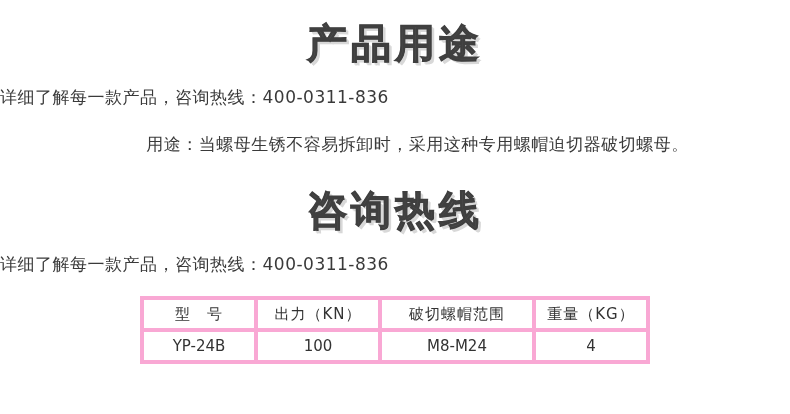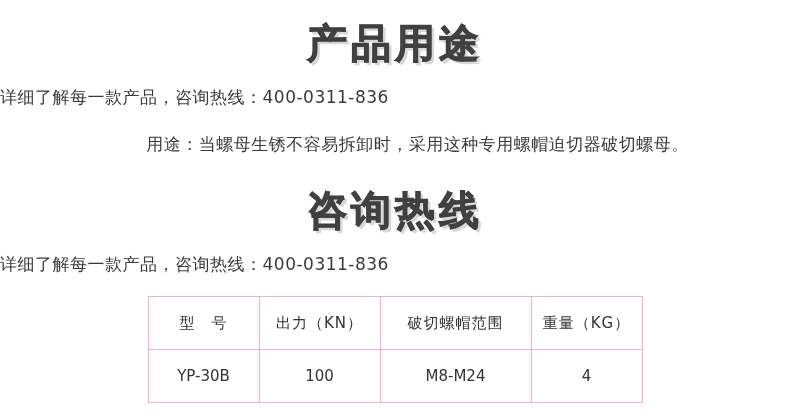--- a/index.html
+++ b/index.html
@@ -64,23 +64,23 @@
     justify-content: center;
   }
   table.spec-table {
     border-collapse: collapse;
     font-family: "DejaVu Sans", sans-serif;
     font-size: 15px;
     color: #333333;
   }
   table.spec-table th,
   table.spec-table td {
-    border: 1px solid #f9a8d4;
+    border: 4px solid #f9a8d4;
     text-align: center;
-    padding: 16px 0;
+    padding: 4px 0;
     height: 20px;
     font-weight: normal;
   }
   table.spec-table th {
     letter-spacing: 1px;
   }
   .col-0 { width: 110px; }
   .col-1 { width: 120px; }
   .col-2 { width: 150px; }
   .col-3 { width: 110px; }
@@ -115,21 +115,21 @@
         <thead>
           <tr>
             <th class="col-0">型　号</th>
             <th class="col-1">出力（KN）</th>
             <th class="col-2">破切螺帽范围</th>
             <th class="col-3">重量（KG）</th>
           </tr>
         </thead>
         <tbody>
           <tr>
-            <td class="col-0">YP-30B</td>
+            <td class="col-0">YP-24B</td>
             <td class="col-1">100</td>
             <td class="col-2">M8-M24</td>
             <td class="col-3">4</td>
           </tr>
         </tbody>
       </table>
     </div>
   </div>
 
 </div>

